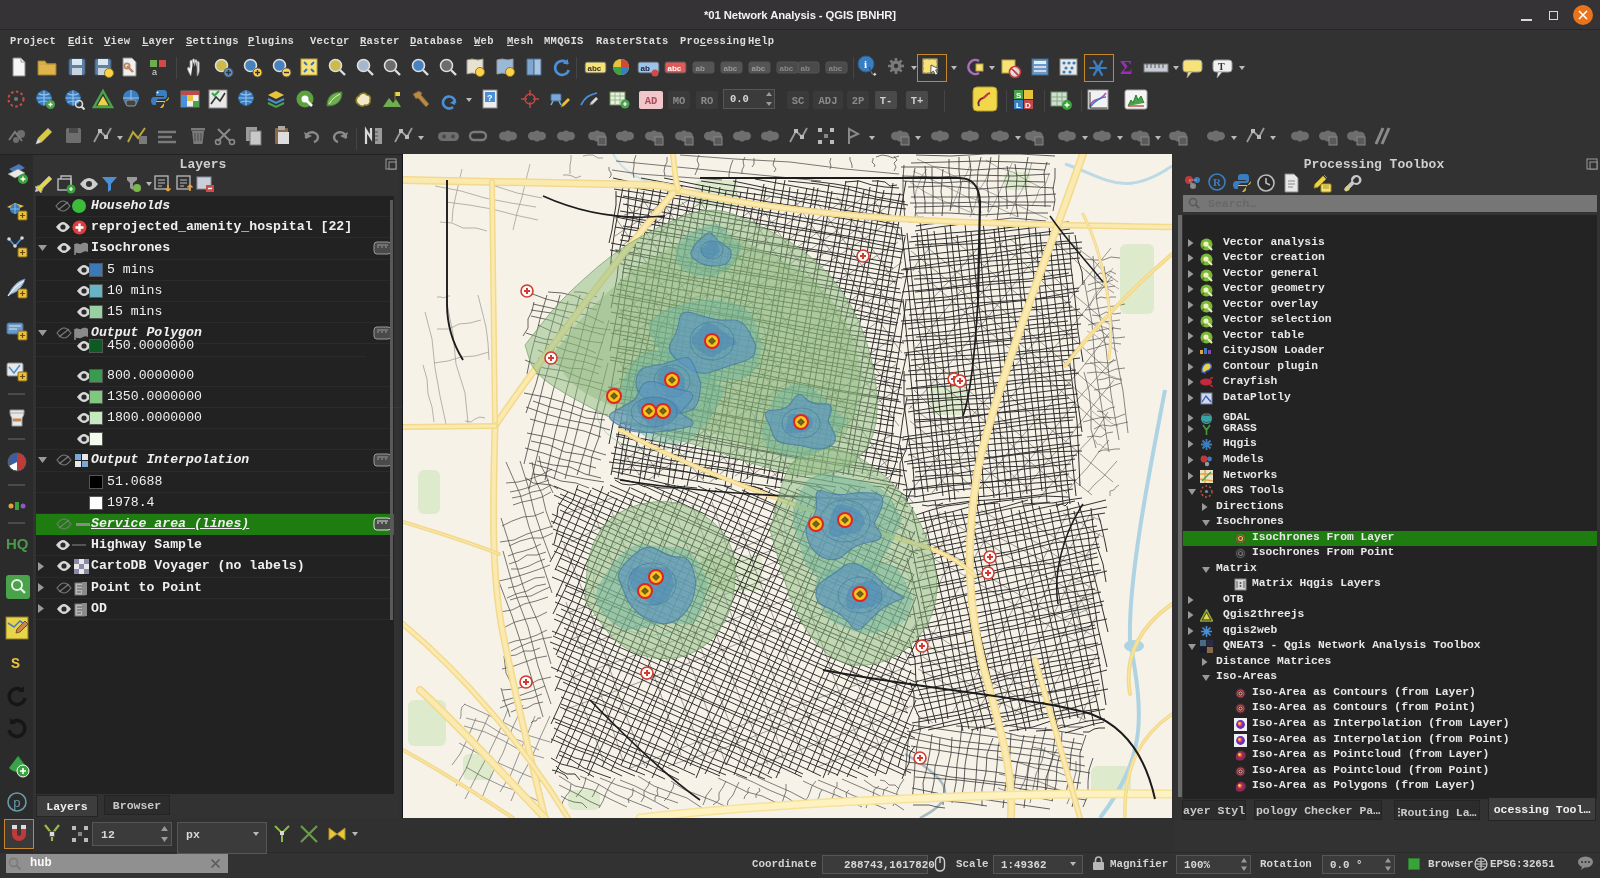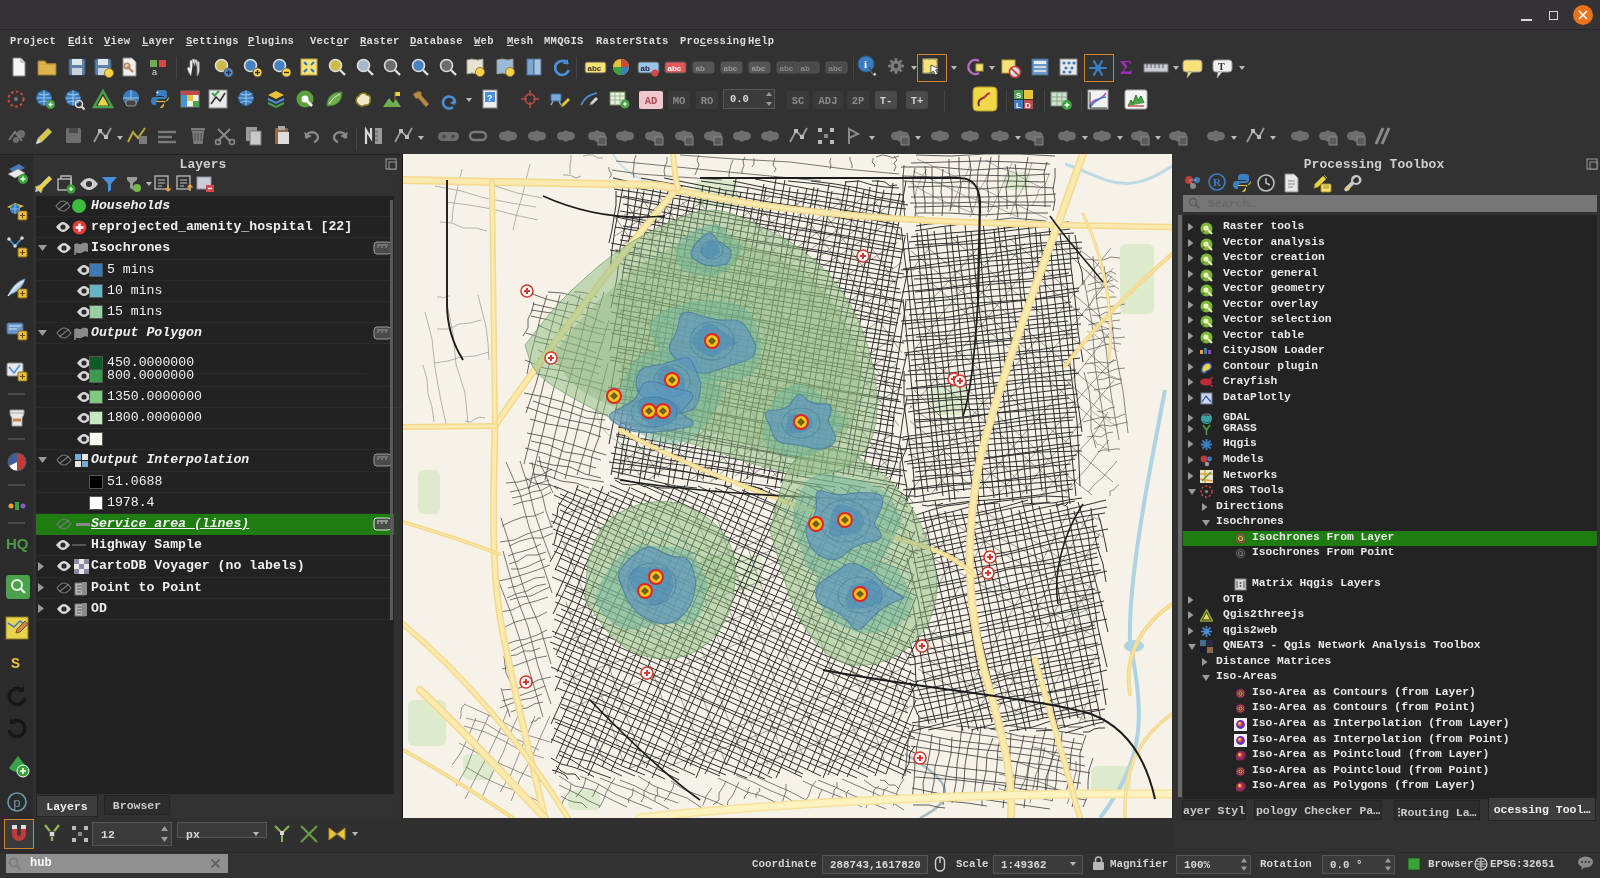--- a/index.html
+++ b/index.html
@@ -24,20 +24,21 @@
 .hdr{position:absolute;width:100%;text-align:center;color:#cfcfcf;font:700 13px "Liberation Mono",monospace}
 .trow{position:absolute;white-space:nowrap;color:#efefef;font:700 13.2px "Liberation Mono",monospace}
 .rrow{position:absolute;white-space:nowrap;color:#e8e8e8;font:700 11.3px "Liberation Mono",monospace}
 .sep{position:absolute;width:1px;background:#454545}
 .dd{position:absolute;width:0;height:0;border-left:3.5px solid transparent;border-right:3.5px solid transparent;border-top:4px solid #b9b9b9}
 .spin{position:absolute;background:#3b3b3b;border:1px solid #565656;color:#d8d8d8;font:700 10.5px "Liberation Mono",monospace}
 .tab{position:absolute;background:#2c2c2c;border:1px solid #242424;color:#c9c9c9;font:700 11.5px "Liberation Mono",monospace;text-align:center;overflow:hidden;white-space:nowrap}
 .tab.on{background:#3d3d3d;color:#efefef}
 </style></head><body>
 <div id="titlebar">
+    <div class="t">*01 Network Analysis - QGIS [BNHR]</div>
     <div class="abs" style="left:1521px;top:19px;width:11px;height:2px;background:#d8d8d8"></div>
     <div class="abs" style="left:1549px;top:11px;width:9px;height:9px;border:1.5px solid #d8d8d8"></div>
     <div class="abs" style="left:1573px;top:5px;width:20px;height:20px;border-radius:50%;background:#e8731a"></div>
     <svg class="abs" style="left:1578px;top:10px" width="10" height="10">
       <path d="M1 1 L9 9 M9 1 L1 9" stroke="#fff" stroke-width="1.6"></path>
     </svg>
   </div>
 <div id="menubar">
     <span style="left:10px">Pro<u>j</u>ect</span>
     <span style="left:68px"><u>E</u>dit</span>
@@ -1140,21 +1141,21 @@
         <svg class="abs" style="left:38px;top:4px" width="15" height="13">
           <path d="M1 2c2-2 4 1 6 0s4-2 7 0v8c-3-2-5 0-7 1s-4-1-6 0z" fill="#8a8a8a"></path>
           <path d="M1 2v11" stroke="#8a8a8a" stroke-width="1.6"></path>
         </svg>
         <span class="trow" style="left:55px;top:2px;font-style:italic">Output Polygon</span>
         <svg class="abs" style="left:337px;top:3px" width="19" height="14">
           <rect x="1" y="1" width="17" height="12" rx="3" fill="#4a4a4a" stroke="#9a9a9a" stroke-width="1"></rect>
           <path d="M4 4h11M4 6h2m2 0h2m2 0h2" stroke="#9a9a9a" stroke-width="1.2"></path>
         </svg>
       </div>
-      <div class="abs" style="left:0;top:157px;width:330px;height:21.2px;border-bottom:1px solid rgba(255,255,255,.045)">
+      <div class="abs" style="left:0;top:140px;width:330px;height:21.2px;border-bottom:1px solid rgba(255,255,255,.045)">
         <svg class="abs" style="left:40px;top:4px" width="16" height="12">
           <path d="M1 6c2.6-3.4 5-5 7-5s4.4 1.6 7 5c-2.6 3.4-5 5-7 5s-4.4-1.6-7-5z" fill="#d8d8d8"></path>
           <circle cx="8" cy="6" r="2.6" fill="#2a2a2a"></circle>
         </svg>
         <div class="abs" style="left:53px;top:3px;width:14px;height:14px;background:#0e5a24;border:1px solid #555"></div>
         <span class="trow" style="left:71px;top:2px;font-weight:400">450.0000000</span>
       </div>
       <div class="abs" style="left:0;top:169.6px;width:358px;height:21.2px;border-bottom:1px solid rgba(255,255,255,.045)">
         <svg class="abs" style="left:40px;top:4px" width="16" height="12">
           <path d="M1 6c2.6-3.4 5-5 7-5s4.4 1.6 7 5c-2.6 3.4-5 5-7 5s-4.4-1.6-7-5z" fill="#d8d8d8"></path>
@@ -1307,21 +1308,21 @@
       <rect x="16" y="4" width="4" height="4" fill="#bbb"></rect>
       <rect x="10" y="10" width="4" height="4" fill="#888"></rect>
       <rect x="4" y="16" width="4" height="4" fill="#bbb"></rect>
       <rect x="16" y="16" width="4" height="4" fill="#bbb"></rect>
     </svg>
   </div>
 <div class="spin" style="left:92px;top:822px;width:80px;height:24px;padding:5px 0 0 8px;font-size:11.5px;z-index:6">12</div>
 <svg class="abs" style="left:160px;top:825px;z-index:7" width="9" height="18">
     <path d="M4.5 1l3.5 5H1zM4.5 17l3.5-5H1z" fill="#9a9a9a"></path>
   </svg>
-<div class="spin" style="left:177px;top:822px;width:90px;height:16px;padding:5px 0 8px 8px;font-size:11.5px;z-index:6">px</div>
+<div class="spin" style="left:177px;top:822px;width:90px;height:32px;padding:5px 0 8px 8px;font-size:11.5px;z-index:6">px</div>
 <div class="dd" style="left:253px;top:832px;z-index:7"></div>
 <div class="ic" style="left:270px;top:822px;z-index:6">
     <svg width="24" height="24" viewBox="0 0 24 24">
       <path d="M12 20V11M12 11L5 4M12 11l7-7" stroke="#8ab84a" stroke-width="2" fill="none"></path>
       <rect x="10" y="9" width="4" height="4" fill="#d8d8d8"></rect>
     </svg>
   </div>
 <div class="ic" style="left:297px;top:822px;z-index:6">
     <svg width="24" height="24" viewBox="0 0 24 24">
       <path d="M4 4l16 16M20 4L4 20" stroke="#6a9a4a" stroke-width="2.2"></path>
@@ -1337,21 +1338,21 @@
 <svg class="abs" style="left:8px;top:857px;z-index:5" width="14" height="14">
     <circle cx="5.5" cy="5.5" r="4" fill="none" stroke="#7a7a7a" stroke-width="1.6"></circle>
     <path d="M8.5 8.5l4 4" stroke="#7a7a7a" stroke-width="1.8"></path>
   </svg>
 <span class="abs" style="left:30px;top:856px;z-index:5;color:#fafafa;font:700 12px 'Liberation Mono',monospace">hub</span>
 <svg class="abs" style="left:210px;top:858px;z-index:5" width="11" height="11">
     <path d="M1.5 1.5l8 8m0-8l-8 8" stroke="#5a5a5a" stroke-width="1.6"></path>
   </svg>
 <div id="statusbar"></div>
 <span class="abs" style="left:752px;top:858px;color:#d4d4d4;font:700 10.8px 'Liberation Mono',monospace">Coordinate</span>
-<div class="spin" style="left:822px;top:855px;width:106px;height:19px;padding:3px 0 0 7px;font-size:10.8px">288743,1617820</div>
+<div class="spin" style="left:822px;top:855px;width:106px;height:19px;padding:3px 0 0 21px;font-size:10.8px">288743,1617820</div>
 <svg class="abs" style="left:932px;top:856px" width="16" height="16">
     <path d="M8 1c-2.8 0-4.5 2-4.5 4.5v5C3.5 13 5.2 15 8 15s4.5-2 4.5-4.5v-5C12.5 3 10.8 1 8 1z" fill="none" stroke="#cfcfcf" stroke-width="1.4"></path>
     <path d="M8 1v6" stroke="#cfcfcf" stroke-width="1.4"></path>
   </svg>
 <span class="abs" style="left:956px;top:858px;color:#d4d4d4;font:700 10.8px 'Liberation Mono',monospace">Scale</span>
 <div class="spin" style="left:993px;top:855px;width:90px;height:19px;padding:3px 0 0 7px;font-size:10.8px">1:49362</div>
 <div class="dd" style="left:1070px;top:862px"></div>
 <svg class="abs" style="left:1092px;top:855px" width="13" height="16">
     <rect x="1" y="7" width="11" height="8" rx="1" fill="#b8b8b8"></rect>
     <path d="M3.5 7V5a3 3 0 016 0v2" fill="none" stroke="#b8b8b8" stroke-width="1.6"></path>
@@ -1431,114 +1432,102 @@
         <path d="M4 15l3 3" stroke="#e8d44a" stroke-width="2.5"></path>
       </svg>
     </div>
     <div class="abs" style="left:9px;top:40px;width:414px;height:17px;background:#767676"></div>
     <svg class="abs" style="left:14px;top:42px" width="13" height="13">
       <circle cx="5" cy="5" r="3.6" fill="none" stroke="#5a5a5a" stroke-width="1.5"></circle>
       <path d="M7.6 7.6l3.6 3.6" stroke="#5a5a5a" stroke-width="1.7"></path>
     </svg>
     <span class="abs" style="left:34px;top:42px;color:#686868;font:700 11.5px 'Liberation Mono',monospace">Search…</span>
     <div id="rtree">
-      <div class="abs" style="left:0;top:5.0px;width:414px;height:15.5px;">
+      <div class="abs" style="left:0;top:20.5px;width:414px;height:15.5px;">
         <svg class="abs" style="left:5px;top:3px" width="6" height="8">
           <path d="M0 0v8L5.5 4z" fill="#9a9a9a"></path>
         </svg>
         <svg class="abs" style="left:17px;top:2px" width="13" height="13">
           <circle cx="6.5" cy="6.5" r="6" fill="#7ab83a"></circle>
           <circle cx="6" cy="6" r="2.6" fill="#f0f0c0"></circle>
           <path d="M8 8l4 4" stroke="#f0f0c0" stroke-width="2.2"></path>
           <path d="M2 11l2-2" stroke="#4a7a1a" stroke-width="1.4"></path>
         </svg>
-        <span class="rrow" style="left:40px;top:0">Raster tools</span>
-      </div>
-      <div class="abs" style="left:0;top:20.5px;width:414px;height:15.5px;">
+        <span class="rrow" style="left:40px;top:0">Vector analysis</span>
+      </div>
+      <div class="abs" style="left:0;top:36.1px;width:414px;height:15.5px;">
         <svg class="abs" style="left:5px;top:3px" width="6" height="8">
           <path d="M0 0v8L5.5 4z" fill="#9a9a9a"></path>
         </svg>
         <svg class="abs" style="left:17px;top:2px" width="13" height="13">
           <circle cx="6.5" cy="6.5" r="6" fill="#7ab83a"></circle>
           <circle cx="6" cy="6" r="2.6" fill="#f0f0c0"></circle>
           <path d="M8 8l4 4" stroke="#f0f0c0" stroke-width="2.2"></path>
           <path d="M2 11l2-2" stroke="#4a7a1a" stroke-width="1.4"></path>
         </svg>
-        <span class="rrow" style="left:40px;top:0">Vector analysis</span>
-      </div>
-      <div class="abs" style="left:0;top:36.1px;width:414px;height:15.5px;">
+        <span class="rrow" style="left:40px;top:0">Vector creation</span>
+      </div>
+      <div class="abs" style="left:0;top:51.6px;width:414px;height:15.5px;">
         <svg class="abs" style="left:5px;top:3px" width="6" height="8">
           <path d="M0 0v8L5.5 4z" fill="#9a9a9a"></path>
         </svg>
         <svg class="abs" style="left:17px;top:2px" width="13" height="13">
           <circle cx="6.5" cy="6.5" r="6" fill="#7ab83a"></circle>
           <circle cx="6" cy="6" r="2.6" fill="#f0f0c0"></circle>
           <path d="M8 8l4 4" stroke="#f0f0c0" stroke-width="2.2"></path>
           <path d="M2 11l2-2" stroke="#4a7a1a" stroke-width="1.4"></path>
         </svg>
-        <span class="rrow" style="left:40px;top:0">Vector creation</span>
-      </div>
-      <div class="abs" style="left:0;top:51.6px;width:414px;height:15.5px;">
+        <span class="rrow" style="left:40px;top:0">Vector general</span>
+      </div>
+      <div class="abs" style="left:0;top:67.1px;width:414px;height:15.5px;">
         <svg class="abs" style="left:5px;top:3px" width="6" height="8">
           <path d="M0 0v8L5.5 4z" fill="#9a9a9a"></path>
         </svg>
         <svg class="abs" style="left:17px;top:2px" width="13" height="13">
           <circle cx="6.5" cy="6.5" r="6" fill="#7ab83a"></circle>
           <circle cx="6" cy="6" r="2.6" fill="#f0f0c0"></circle>
           <path d="M8 8l4 4" stroke="#f0f0c0" stroke-width="2.2"></path>
           <path d="M2 11l2-2" stroke="#4a7a1a" stroke-width="1.4"></path>
         </svg>
-        <span class="rrow" style="left:40px;top:0">Vector general</span>
-      </div>
-      <div class="abs" style="left:0;top:67.1px;width:414px;height:15.5px;">
+        <span class="rrow" style="left:40px;top:0">Vector geometry</span>
+      </div>
+      <div class="abs" style="left:0;top:82.6px;width:414px;height:15.5px;">
         <svg class="abs" style="left:5px;top:3px" width="6" height="8">
           <path d="M0 0v8L5.5 4z" fill="#9a9a9a"></path>
         </svg>
         <svg class="abs" style="left:17px;top:2px" width="13" height="13">
           <circle cx="6.5" cy="6.5" r="6" fill="#7ab83a"></circle>
           <circle cx="6" cy="6" r="2.6" fill="#f0f0c0"></circle>
           <path d="M8 8l4 4" stroke="#f0f0c0" stroke-width="2.2"></path>
           <path d="M2 11l2-2" stroke="#4a7a1a" stroke-width="1.4"></path>
         </svg>
-        <span class="rrow" style="left:40px;top:0">Vector geometry</span>
-      </div>
-      <div class="abs" style="left:0;top:82.6px;width:414px;height:15.5px;">
+        <span class="rrow" style="left:40px;top:0">Vector overlay</span>
+      </div>
+      <div class="abs" style="left:0;top:98.2px;width:414px;height:15.5px;">
         <svg class="abs" style="left:5px;top:3px" width="6" height="8">
           <path d="M0 0v8L5.5 4z" fill="#9a9a9a"></path>
         </svg>
         <svg class="abs" style="left:17px;top:2px" width="13" height="13">
           <circle cx="6.5" cy="6.5" r="6" fill="#7ab83a"></circle>
           <circle cx="6" cy="6" r="2.6" fill="#f0f0c0"></circle>
           <path d="M8 8l4 4" stroke="#f0f0c0" stroke-width="2.2"></path>
           <path d="M2 11l2-2" stroke="#4a7a1a" stroke-width="1.4"></path>
         </svg>
-        <span class="rrow" style="left:40px;top:0">Vector overlay</span>
-      </div>
-      <div class="abs" style="left:0;top:98.2px;width:414px;height:15.5px;">
+        <span class="rrow" style="left:40px;top:0">Vector selection</span>
+      </div>
+      <div class="abs" style="left:0;top:113.7px;width:414px;height:15.5px;">
         <svg class="abs" style="left:5px;top:3px" width="6" height="8">
           <path d="M0 0v8L5.5 4z" fill="#9a9a9a"></path>
         </svg>
         <svg class="abs" style="left:17px;top:2px" width="13" height="13">
           <circle cx="6.5" cy="6.5" r="6" fill="#7ab83a"></circle>
           <circle cx="6" cy="6" r="2.6" fill="#f0f0c0"></circle>
           <path d="M8 8l4 4" stroke="#f0f0c0" stroke-width="2.2"></path>
           <path d="M2 11l2-2" stroke="#4a7a1a" stroke-width="1.4"></path>
         </svg>
-        <span class="rrow" style="left:40px;top:0">Vector selection</span>
-      </div>
-      <div class="abs" style="left:0;top:113.7px;width:414px;height:15.5px;">
-        <svg class="abs" style="left:5px;top:3px" width="6" height="8">
-          <path d="M0 0v8L5.5 4z" fill="#9a9a9a"></path>
-        </svg>
-        <svg class="abs" style="left:17px;top:2px" width="13" height="13">
-          <circle cx="6.5" cy="6.5" r="6" fill="#7ab83a"></circle>
-          <circle cx="6" cy="6" r="2.6" fill="#f0f0c0"></circle>
-          <path d="M8 8l4 4" stroke="#f0f0c0" stroke-width="2.2"></path>
-          <path d="M2 11l2-2" stroke="#4a7a1a" stroke-width="1.4"></path>
-        </svg>
         <span class="rrow" style="left:40px;top:0">Vector table</span>
       </div>
       <div class="abs" style="left:0;top:129.2px;width:414px;height:15.5px;">
         <svg class="abs" style="left:5px;top:3px" width="6" height="8">
           <path d="M0 0v8L5.5 4z" fill="#9a9a9a"></path>
         </svg>
         <svg class="abs" style="left:17px;top:1px" width="13" height="13" viewBox="0 0 13 13">
           <rect x="0" y="5" width="3" height="4" fill="#e8a23a"></rect>
           <rect x="4" y="3" width="3" height="6" fill="#3a7ec2"></rect>
           <rect x="8" y="5" width="3" height="4" fill="#8a4ac0"></rect>
@@ -1658,20 +1647,26 @@
         </svg>
         <span class="rrow" style="left:69px;top:0">Isochrones From Layer</span>
       </div>
       <div class="abs" style="left:0;top:331.1px;width:414px;height:15.5px;">
         <svg class="abs" style="left:51px;top:1px" width="13" height="13" viewBox="0 0 13 13">
           <circle cx="6.5" cy="6.5" r="5.8" fill="#2a2a2a"></circle>
           <circle cx="6.5" cy="6.5" r="4" fill="none" stroke="#555" stroke-width="1.3"></circle>
           <circle cx="6.5" cy="6.5" r="2" fill="none" stroke="#777" stroke-width="1.2"></circle>
         </svg>
         <span class="rrow" style="left:69px;top:0">Isochrones From Point</span>
+      </div>
+      <div class="abs" style="left:0;top:346.7px;width:414px;height:15.5px;">
+        <svg class="abs" style="left:19px;top:5px" width="8" height="6">
+          <path d="M0 0h8L4 6z" fill="#9a9a9a"></path>
+        </svg>
+        <span class="rrow" style="left:33px;top:0">Matrix</span>
       </div>
       <div class="abs" style="left:0;top:362.2px;width:414px;height:15.5px;">
         <svg class="abs" style="left:51px;top:1px" width="13" height="13" viewBox="0 0 13 13">
           <rect x="1" y="1" width="11" height="11" fill="#d8d8d8" stroke="#888"></rect>
           <path d="M3 3v7M10 3v7" stroke="#555"></path>
           <circle cx="6.5" cy="5" r="1" fill="#555"></circle>
           <circle cx="6.5" cy="8" r="1" fill="#555"></circle>
         </svg>
         <span class="rrow" style="left:69px;top:0">Matrix Hqgis Layers</span>
       </div>

